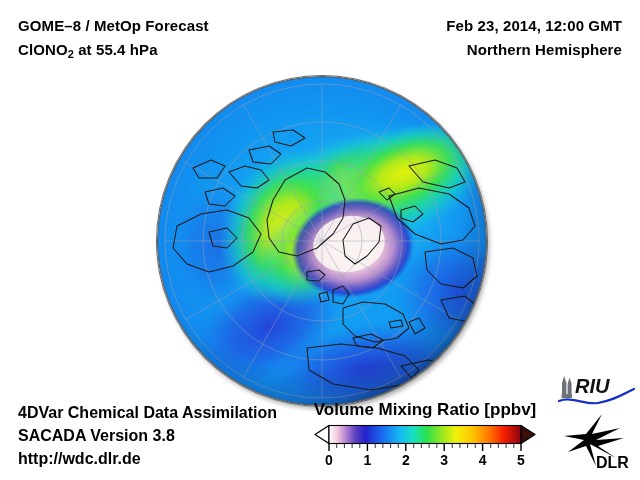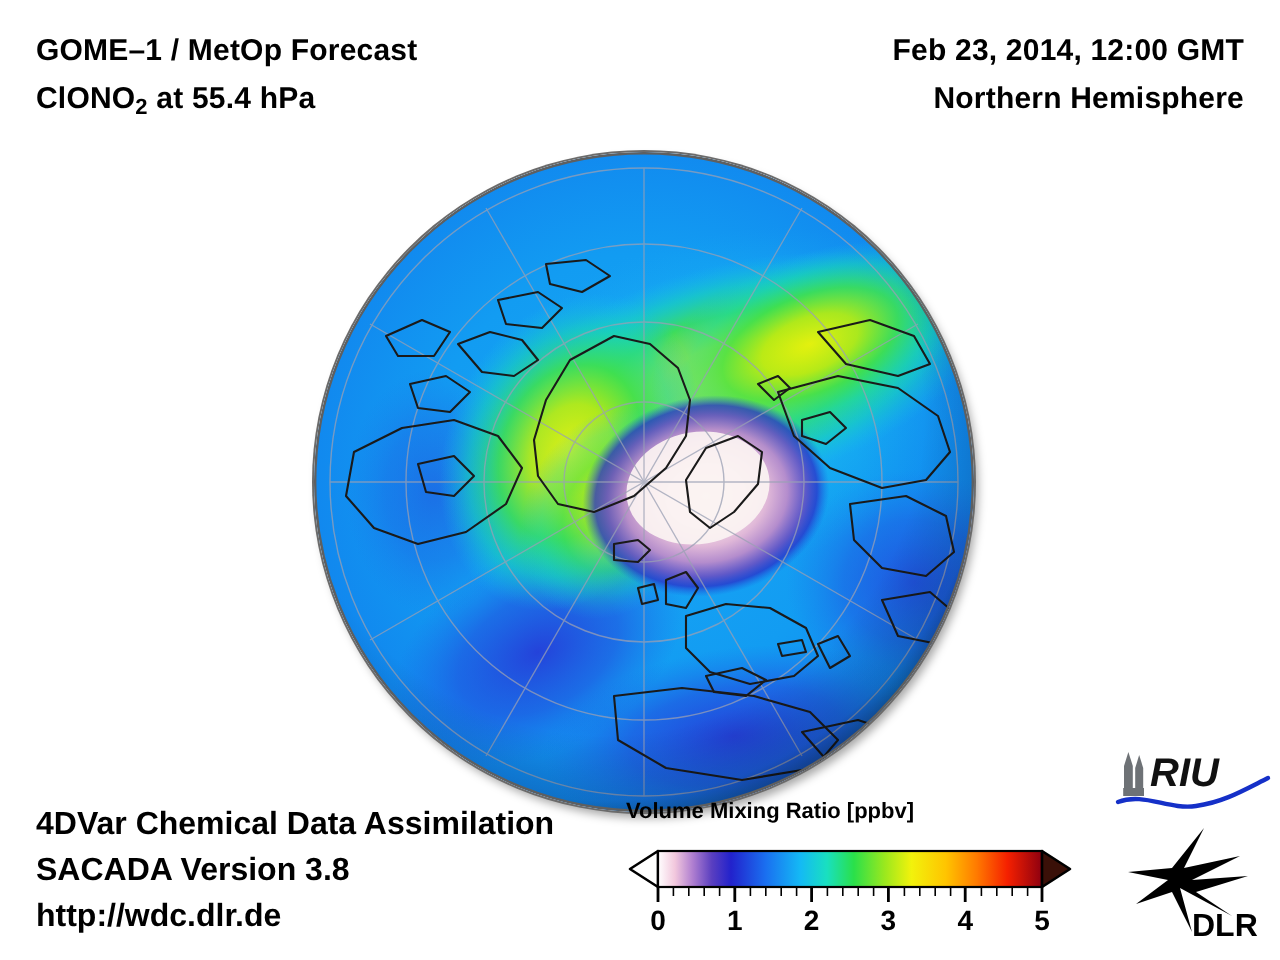--- a/index.html
+++ b/index.html
@@ -14,32 +14,32 @@
   sub{font-size:11px;vertical-align:baseline;position:relative;top:3px;}
 
   #globe-wrap{position:absolute;left:157px;top:76px;width:330px;height:330px;}
   #globe{position:absolute;inset:0;border-radius:50%;overflow:hidden;
          box-shadow:0 0 0 1px #6b6b6b, 2px 3px 5px rgba(0,0,0,.35);}
   #globe svg{display:block;width:330px;height:330px;}
 
   .foot{position:absolute;left:18px;font-weight:bold;font-size:16px;white-space:nowrap;}
   #foot0{top:404px;} #foot1{top:427px;} #foot2{top:450px;text-align:right;}
 
-  #cb-title{position:absolute;left:313px;top:400px;width:224px;
-            font-weight:bold;font-size:11px;}
+  #cb-title{position:absolute;left:313px;top:400px;width:224px;text-align:center;
+            font-weight:bold;font-size:17px;}
   #cbar{position:absolute;left:313px;top:423px;width:224px;height:44px;}
   #cbar svg{display:block;}
 
   #riu{position:absolute;left:556px;top:372px;width:80px;height:36px;}
   #dlr{position:absolute;left:562px;top:412px;width:74px;height:60px;}
 </style>
 </head>
 <body>
 
-<div class="hdr" id="title-line1">GOME–1 / MetOp Forecast</div>
+<div class="hdr" id="title-line1">GOME–8 / MetOp Forecast</div>
 <div class="hdr" id="title-line2"><span>ClONO</span><sub>2</sub><span> at 55.4 hPa</span></div>
 <div class="hdr" id="date-line">Feb 23, 2014, 12:00 GMT</div>
 <div class="hdr" id="hemisphere-line">Northern Hemisphere</div>
 
 <div id="globe-wrap">
   <div id="globe">
     <svg viewBox="0 0 330 330" xmlns="http://www.w3.org/2000/svg">
       <defs>
         <clipPath id="disc">
             <circle cx="165" cy="165" r="165"></circle>

